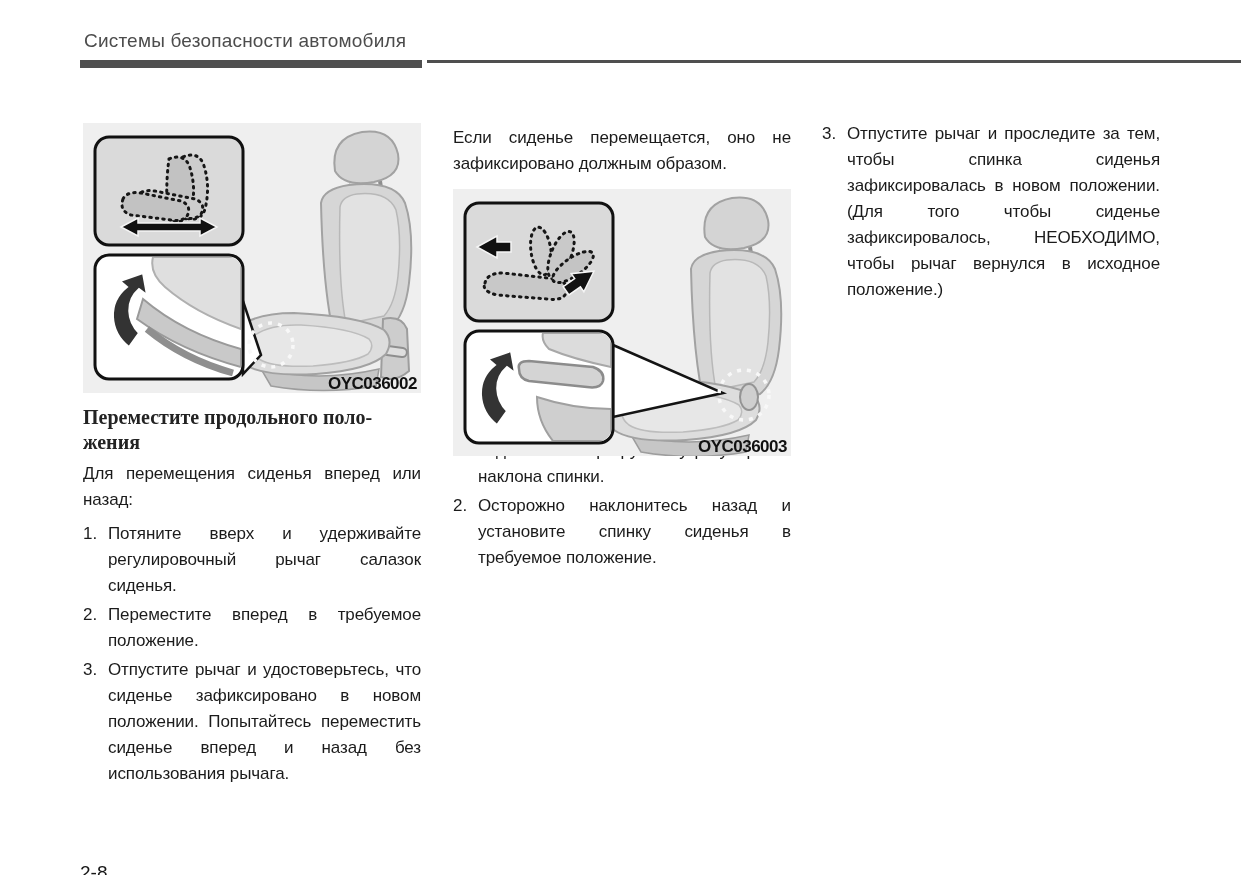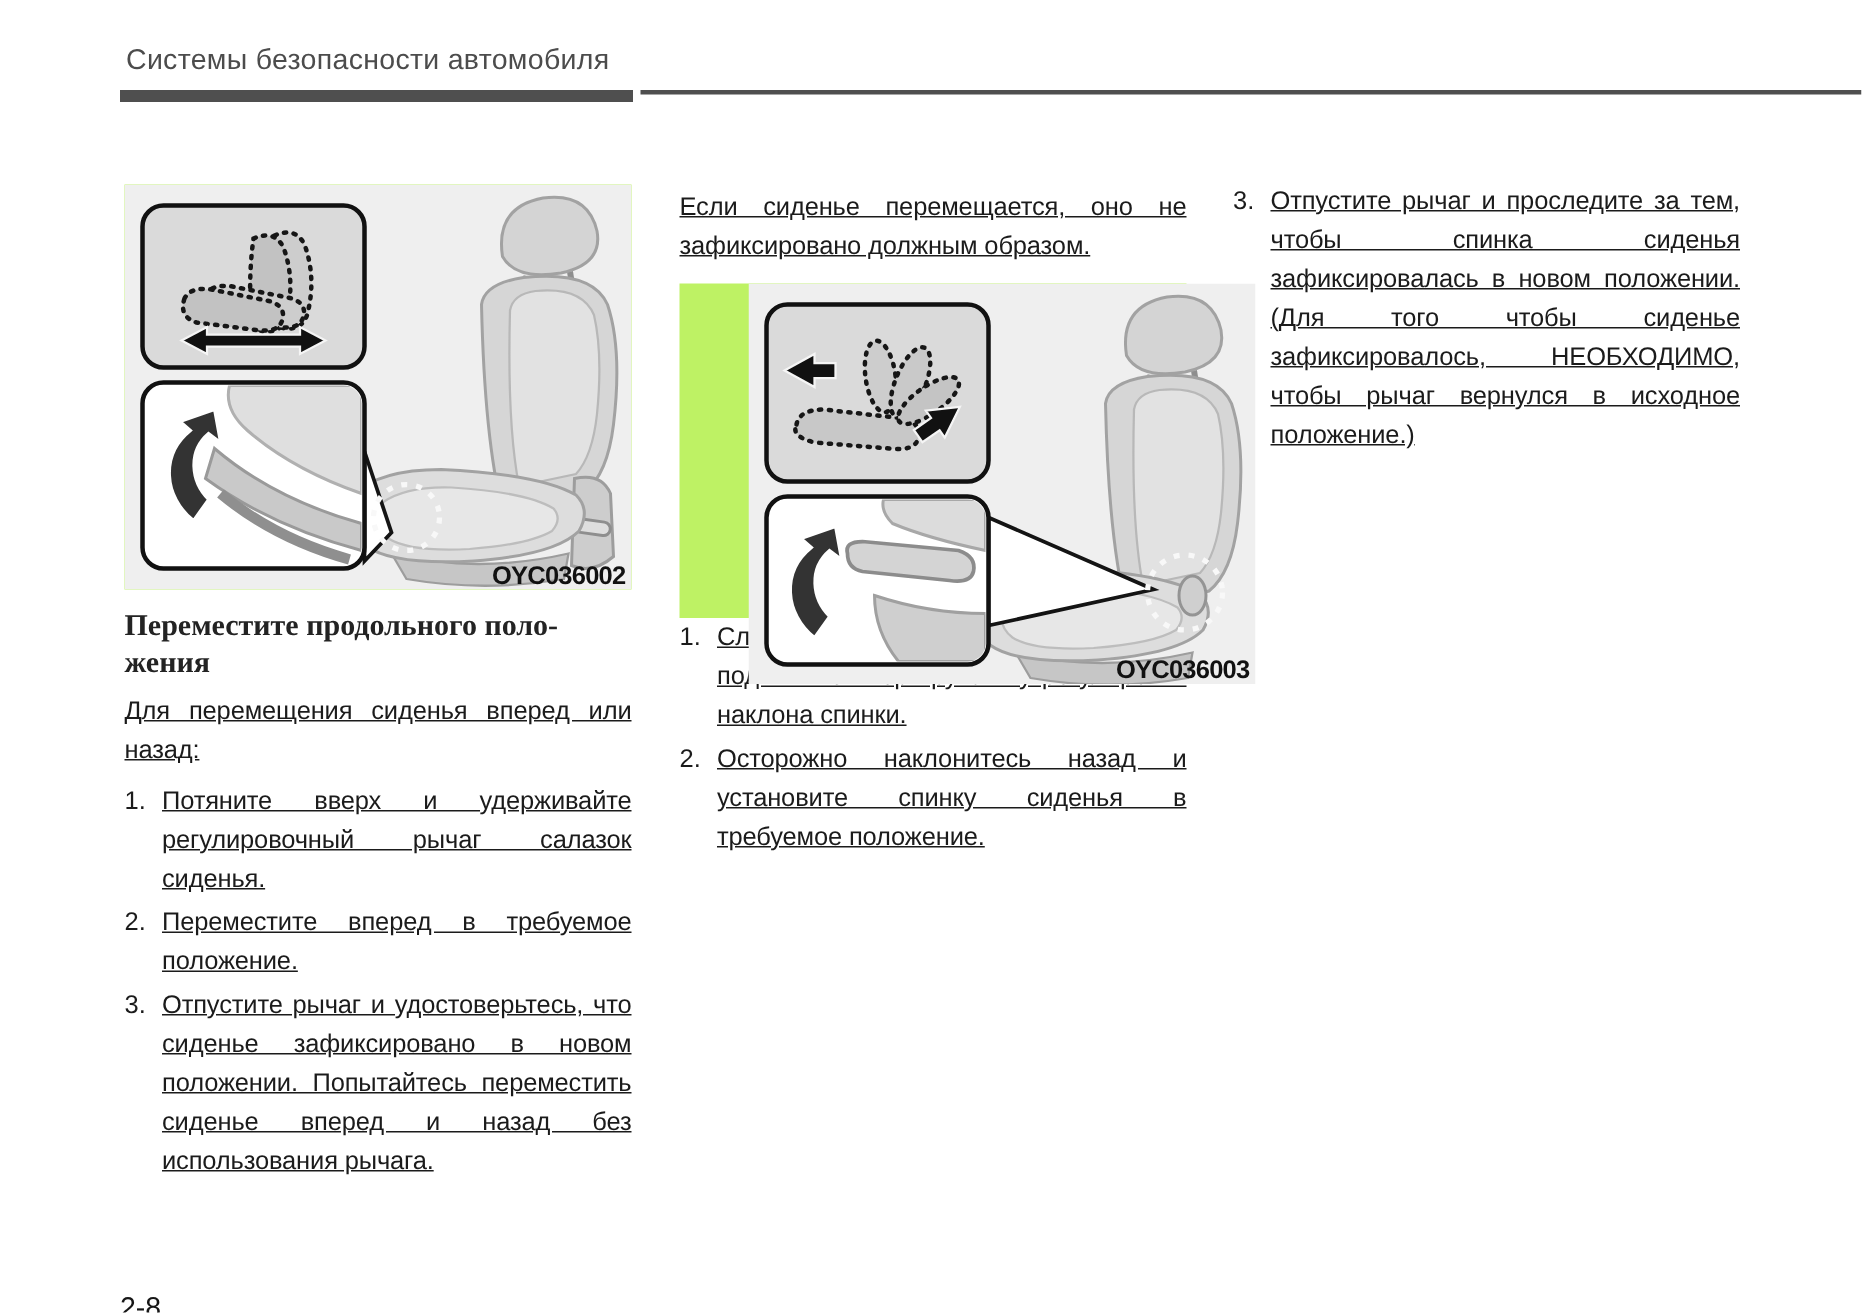--- a/index.html
+++ b/index.html
@@ -41,36 +41,36 @@
   .serif-heading {
     font-family:"Liberation Serif", serif;
     font-weight:bold; font-size:20px; line-height:25px;
     color:#232323; white-space:pre-line;
   }
   #col-left .serif-heading { margin:12px 0 6px; }
   #col-mid  .serif-heading { margin:14px 0 6px; }
 
   .body-text {
     font-size:17px; line-height:26px;
-    text-align:justify; letter-spacing:-0.1px;text-decoration:underline;
+    text-align:justify; letter-spacing:-0.1px;
   }
   p.body-text { margin:4px 0 8px; }
   #col-mid > p.first, #col-right { padding-top:8px; }
 
   .steps { }
   .step { display:flex; margin-bottom:3px; }
   .step .num { flex:0 0 25px; font-size:17px; line-height:26px; }
   .step .txt { flex:1; }
 
   
   .figure {
     position:relative; width:338px; background:#bef264;
   }
   #fig1 { margin-top:10px; height:270px; }
-  #fig2 { margin-top:12px; height:223px;padding-left:46px; }
+  #fig2 { margin-top:12px; height:223px; }
   .figure svg { display:block; }
 
   
   .page-number {
     position:absolute; left:80px; top:814px;
     font-size:19px; color:#161616;margin-top:48px;
   }
 </style>
 </head>
 <body>

